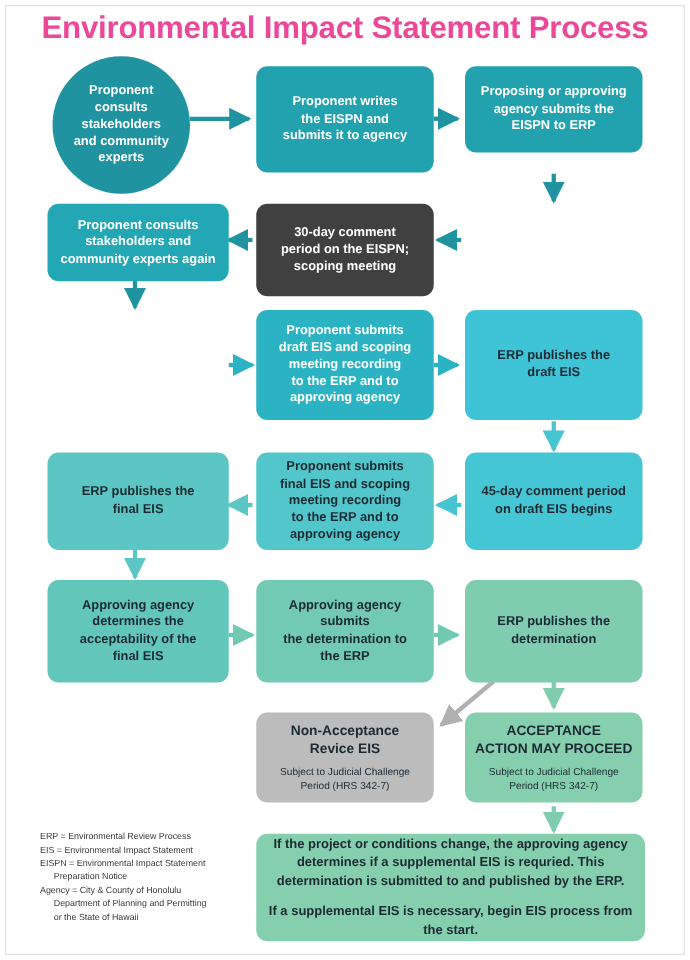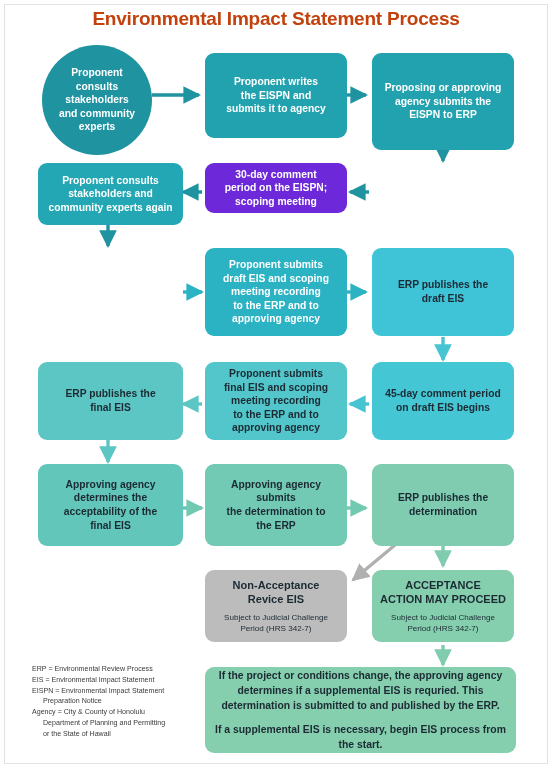--- a/index.html
+++ b/index.html
@@ -8,22 +8,22 @@
     width:552px; height:768px;
     font-family:"Liberation Sans", sans-serif;
     position:relative; overflow:hidden;
   }
   #stage { position:absolute; inset:0; width:552px; height:768px; background:#fff; }
   #frame { position:absolute; left:4px; top:4px; width:544px; height:760px;
            border:1px solid #e2e2e2; background:#fff; }
 
   #title {
     position:absolute; left:0; top:8px; width:552px;
-    text-align:center; font-size:19px; font-weight:bold;
-    color:#c2410c; letter-spacing:-0.2px;
+    text-align:center; font-size:25px; font-weight:bold;
+    color:#ec4899; letter-spacing:-0.2px;
   }
 
   .node {
     position:absolute; border-radius:9px;
     display:flex; align-items:center; justify-content:center;
     text-align:center; font-weight:bold; font-size:10.3px;
     line-height:1.32; padding:4px 8px;
     white-space:pre-line;
   }
   .node.circle { border-radius:50%; padding:6px; }
@@ -103,26 +103,26 @@
   <div class="node circle white-text" style="left:42px; top:45px; width:110px; height:110px; background:#1f93a0;">Proponent
 consults
 stakeholders
 and community
 experts</div>
 
   <div class="node white-text" style="left:205px; top:53px; width:142px; height:85px; background:#22a2ae;">Proponent writes
 the EISPN and
 submits it to agency</div>
 
-  <div class="node white-text" style="left:372px; top:53px; width:142px; height:97px; background:#22a2ae;">Proposing or approving
+  <div class="node white-text" style="left:372px; top:53px; width:142px; height:69px; background:#22a2ae;">Proposing or approving
 agency submits the
 EISPN to ERP</div>
 
 
-  <div class="node white-text" style="left:205px; top:163px; width:142px; height:50px; background:#6d28d9;">30-day comment
+  <div class="node white-text" style="left:205px; top:163px; width:142px; height:74px; background:#404040;">30-day comment
 period on the EISPN;
 scoping meeting</div>
 
   <div class="node white-text" style="left:38px; top:163px; width:145px; height:62px; background:#24a7b4;">Proponent consults
 stakeholders and
 community experts again</div>
 
 
   <div class="node white-text" style="left:205px; top:248px; width:142px; height:88px; background:#2bb3c4;">Proponent submits
 draft EIS and scoping

